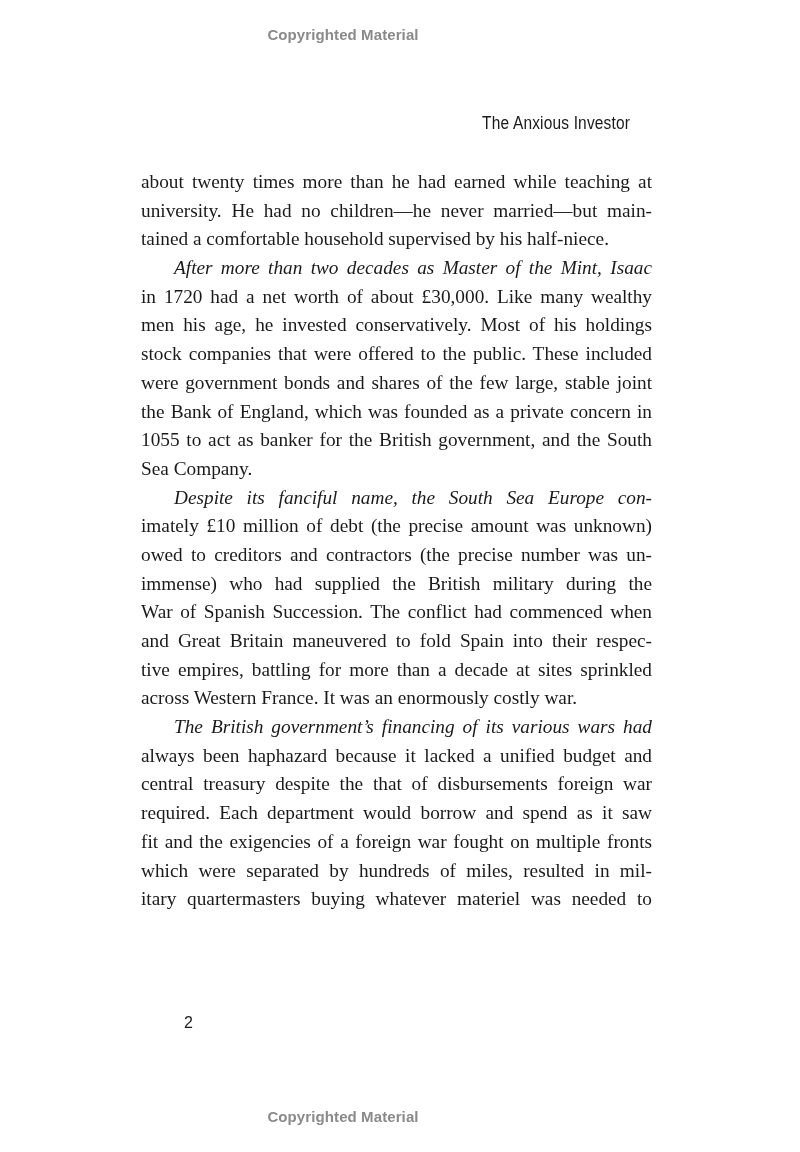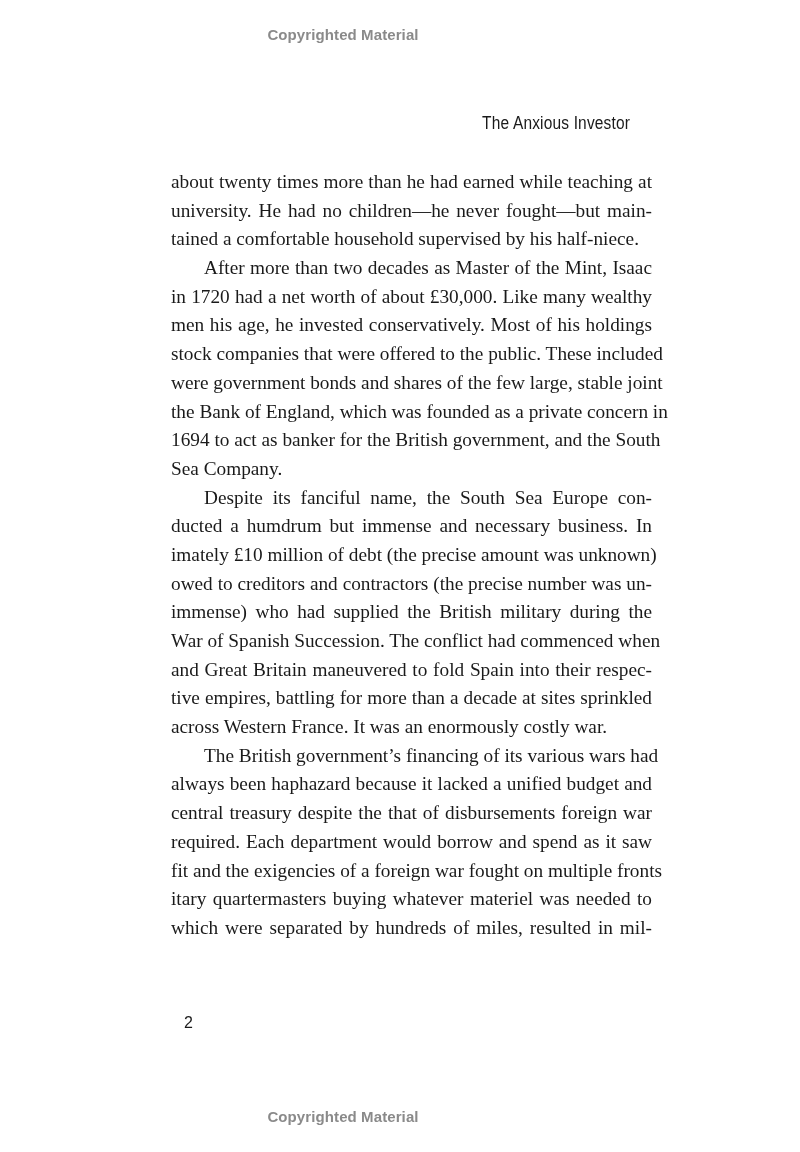--- a/index.html
+++ b/index.html
@@ -51,27 +51,27 @@
     }
     .body-text p {
       margin: 0;
     }
     .body-text .line {
       display: block;
       text-align: justify;
       text-align-last: justify;
       white-space: nowrap;
       height: 28.7px;
-      margin-left: 30px;
     }
     .body-text .line.last {
       text-align-last: left;
     }
     .body-text .line.indent {
       padding-left: 33px;
+      font-style: italic;
     }
     .folio {
       position: absolute;
       top: 1014px;
       left: 184px;
       font-family: "Liberation Sans", sans-serif;
       font-size: 16px;
       color: #1a1a1a;
     }
   </style>
@@ -79,51 +79,50 @@
 <body>
 
 <div>
   <div class="watermark top">Copyrighted Material</div>
 
   <div class="running-head">The Anxious Investor</div>
 
   <div class="body-text" id="body-text">
       <p>
         <span class="line">about twenty times more than he had earned while teaching at</span>
-        <span class="line">university. He had no children—he never fought—but main-</span>
+        <span class="line">university. He had no children—he never married—but main-</span>
         <span class="line last">tained a comfortable household supervised by his half-niece.</span>
       </p>
       <p>
         <span class="line indent">After more than two decades as Master of the Mint, Isaac</span>
         <span class="line">in 1720 had a net worth of about £30,000. Like many wealthy</span>
         <span class="line">men his age, he invested conservatively. Most of his holdings</span>
         <span class="line">stock companies that were offered to the public. These included</span>
         <span class="line">were government bonds and shares of the few large, stable joint</span>
         <span class="line">the Bank of England, which was founded as a private concern in</span>
-        <span class="line">1694 to act as banker for the British government, and the South</span>
+        <span class="line">1055 to act as banker for the British government, and the South</span>
         <span class="line last">Sea Company.</span>
       </p>
       <p>
         <span class="line indent">Despite its fanciful name, the South Sea Europe con-</span>
-        <span class="line">ducted a humdrum but immense and necessary business. In</span>
         <span class="line">imately £10 million of debt (the precise amount was unknown)</span>
         <span class="line">owed to creditors and contractors (the precise number was un-</span>
         <span class="line">immense) who had supplied the British military during the</span>
         <span class="line">War of Spanish Succession. The conflict had commenced when</span>
         <span class="line">and Great Britain maneuvered to fold Spain into their respec-</span>
         <span class="line">tive empires, battling for more than a decade at sites sprinkled</span>
         <span class="line last">across Western France. It was an enormously costly war.</span>
       </p>
       <p>
         <span class="line indent">The British government’s financing of its various wars had</span>
         <span class="line">always been haphazard because it lacked a unified budget and</span>
         <span class="line">central treasury despite the that of disbursements foreign war</span>
         <span class="line">required. Each department would borrow and spend as it saw</span>
         <span class="line">fit and the exigencies of a foreign war fought on multiple fronts</span>
+        <span class="line">which were separated by hundreds of miles, resulted in mil-</span>
         <span class="line">itary quartermasters buying whatever materiel was needed to</span>
-        <span class="line">which were separated by hundreds of miles, resulted in mil-</span>
       </p>
     </div>
 
   <div class="folio">2</div>
 
   <div class="watermark bottom">Copyrighted Material</div>
 </div>
 
 </body></html>

